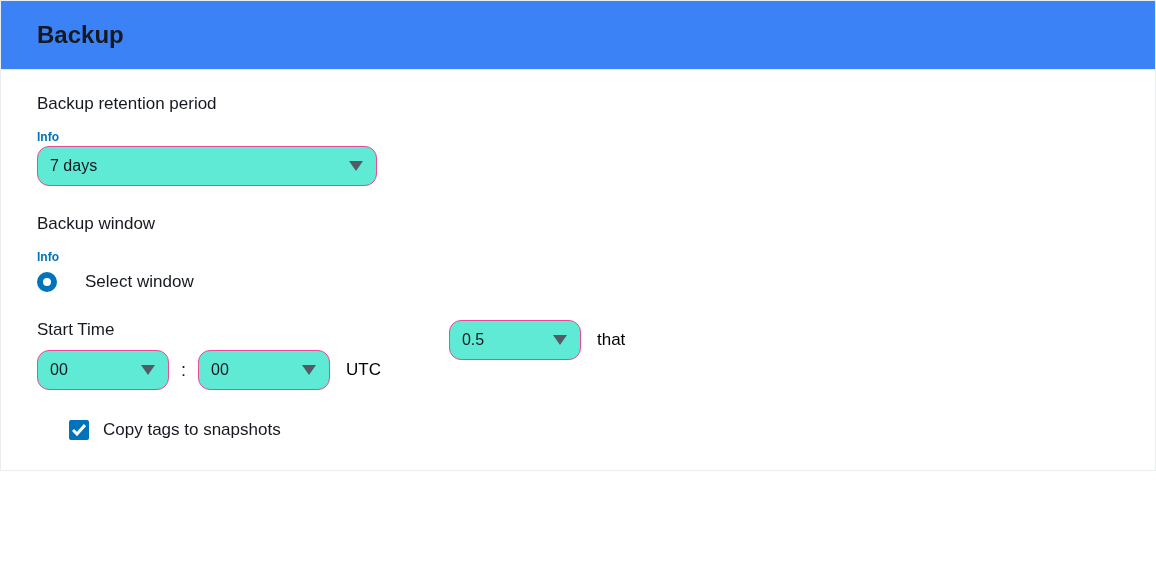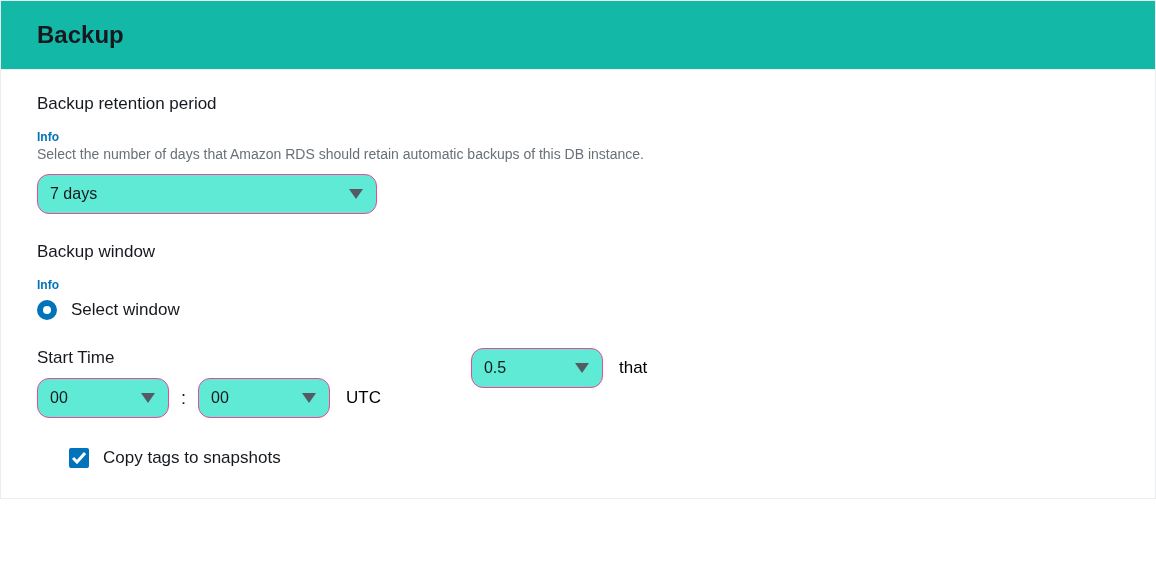--- a/index.html
+++ b/index.html
@@ -12,21 +12,21 @@
       background: #ffffff;
       padding: 0;
       color: #16191f;
     }
     .panel {
       border: 1px solid #eaeded;
       margin: 0;
       width: 1156px;
     }
     .panel-header {
-      background: #14b8a6;
+      background: #3b82f6;
       padding: 20px 36px;
       border-bottom: 1px solid #eaeded;
     }
     .panel-title {
       font-size: 24px;
       font-weight: 700;
       color: #16191f;
     }
     .panel-body {
       padding: 24px 36px 30px 36px;
@@ -90,21 +90,21 @@
     }
     .retention-select {
       width: 340px;
     }
     .radio-group {
       margin-top: 8px;
     }
     .radio-option {
       display: flex;
       align-items: center;
-      gap: 14px;
+      gap: 28px;
       margin-bottom: 12px;
       cursor: pointer;
     }
     .radio-circle {
       width: 20px;
       height: 20px;
       border-radius: 50%;
       flex-shrink: 0;
       position: relative;
     }
@@ -115,21 +115,21 @@
     .radio-circle.checked {
       border: 6px solid #0073bb;
       background: #ffffff;
     }
     .radio-label {
       font-size: 17px;
       color: #16191f;
     }
     .time-row {
       display: flex;
-      gap: 90px;
+      gap: 68px;
       margin-top: 6px;
     }
     .time-col {
       display: flex;
       flex-direction: column;
     }
     .time-col-label {
       font-size: 17px;
       color: #16191f;
       margin-bottom: 10px;
@@ -188,21 +188,20 @@
   <div class="panel-header">
     <h2 class="panel-title">Backup</h2>
   </div>
   <div class="panel-body">
 
     <div class="field-group">
       <div class="field-label-row">
         <span class="field-label">Backup retention period</span>
         <span class="info-link">Info</span>
       </div>
-      <div class="field-description">Select the number of days that Amazon RDS should retain automatic backups of this DB instance.</div>
       <div class="select-wrapper retention-select">
         <div class="select-box retention-select">7 days</div>
         <span class="select-caret">
           <svg viewBox="0 0 14 10">
               <polygon points="0,0 14,0 7,10"></polygon>
             </svg>
         </span>
       </div>
     </div>
 

